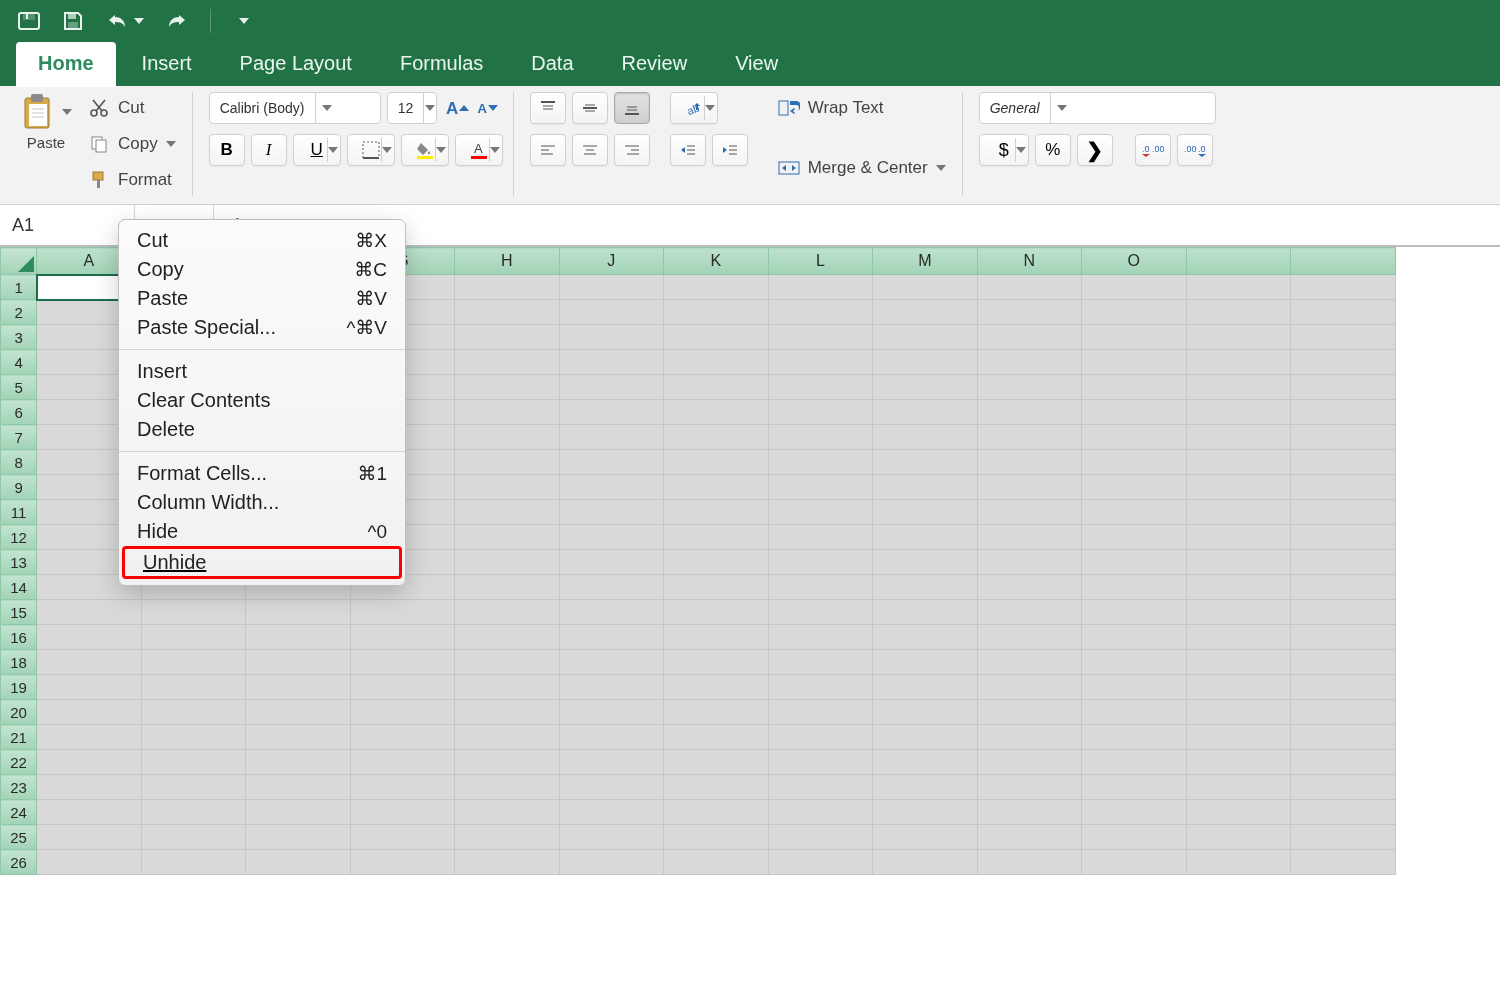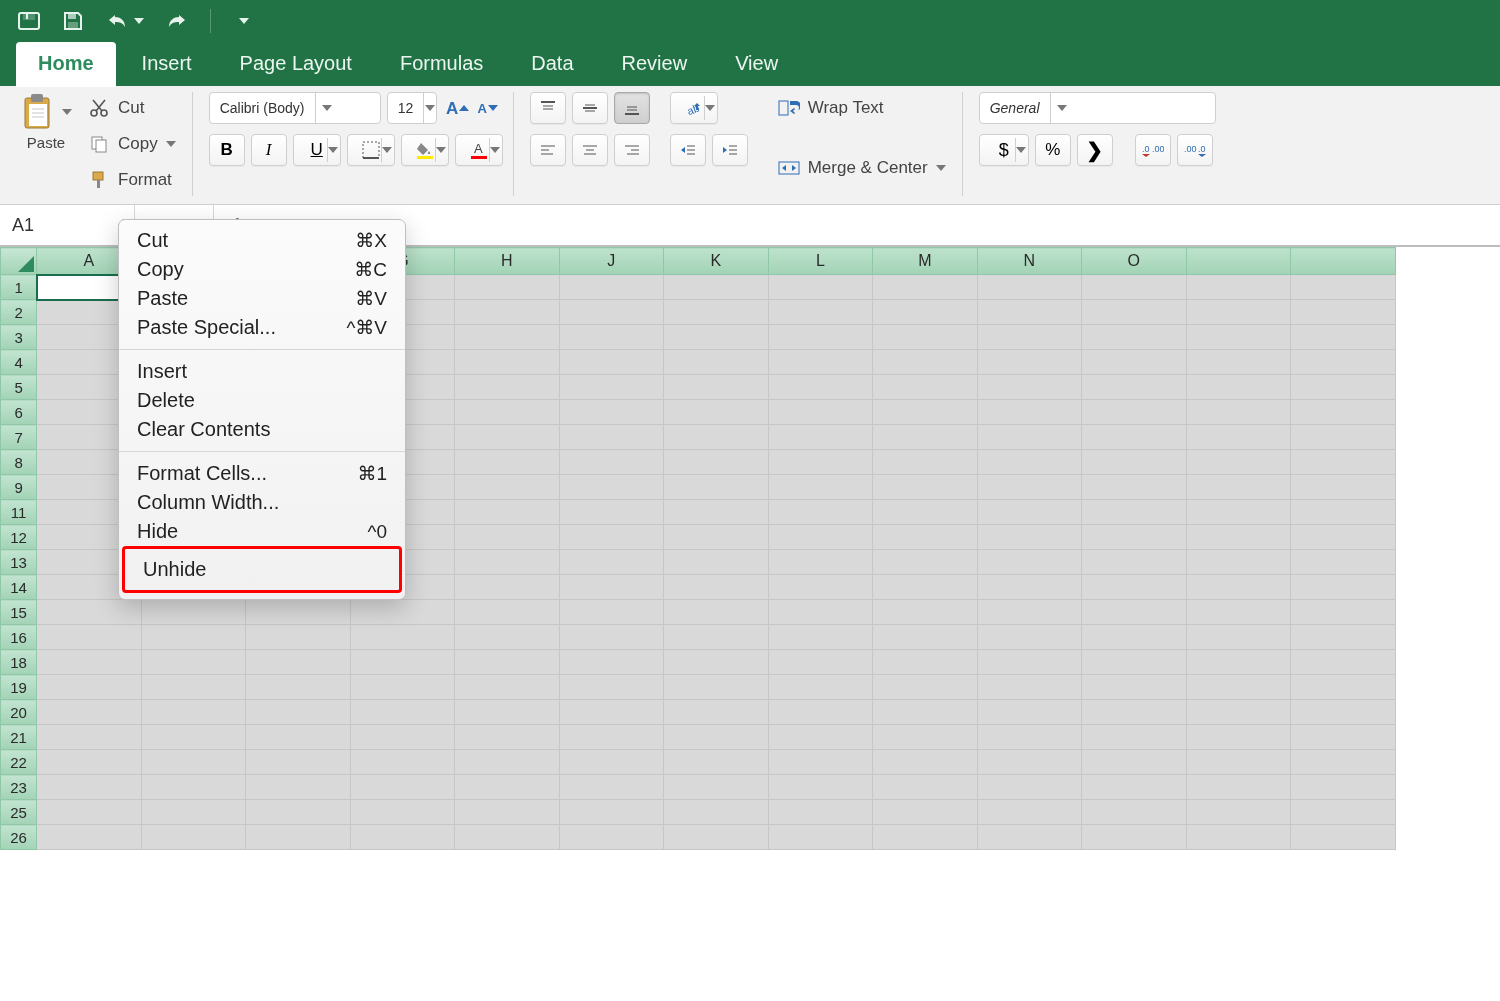--- a/index.html
+++ b/index.html
@@ -87,21 +87,21 @@
   table.grid tbody td{height:24px;background:var(--sel-color);}
   table.grid tbody tr:first-child td:first-child{background:#fff;}
 
   .col-w{width:101px;}
 
   
   .ctx{position:absolute;left:118px;top:-28px;width:286px;background:linear-gradient(#fbfbfb,#f1f1f1);border:1px solid #bfbfbf;border-radius:7px;box-shadow:0 8px 24px rgba(0,0,0,.2);padding:6px 0;}
   .ctx .mi{display:flex;align-items:center;justify-content:space-between;padding:3px 18px;font-size:20px;color:#222;}
   .ctx .mi .sc{color:#222;font-size:19px;}
   .ctx hr{border:none;border-top:1px solid #d6d6d6;margin:7px 0;}
-  .ctx .highlight-box{border:3px solid var(--highlight-red);border-radius:4px;margin:0 3px;padding:8px 0;}
+  .ctx .highlight-box{border:3px solid var(--highlight-red);border-radius:4px;margin:0 3px;padding:1px 0;text-decoration:underline;}
   .ctx .highlight-box .mi{padding-top:1px;padding-bottom:1px;}
 
   .caret-dn{width:0;height:0;border-left:5px solid transparent;border-right:5px solid transparent;border-top:6px solid #777;display:inline-block;}
 
 </style>
 </head>
 <body>
 
 <div class="title-bar">
   <span class="qat-btn">
@@ -774,20 +774,36 @@
           <td></td>
           <td></td>
           <td></td>
           <td></td>
           <td></td>
           <td></td>
           <td></td>
           <td></td>
         </tr>
         <tr>
+          <th>24</th>
+          <td></td>
+          <td style="width: 300px;"></td>
+          <td></td>
+          <td></td>
+          <td></td>
+          <td></td>
+          <td></td>
+          <td></td>
+          <td></td>
+          <td></td>
+          <td></td>
+          <td></td>
+          <td></td>
+        </tr>
+        <tr>
           <th>25</th>
           <td></td>
           <td style="width: 300px;"></td>
           <td></td>
           <td></td>
           <td></td>
           <td></td>
           <td></td>
           <td></td>
           <td></td>
@@ -834,25 +850,25 @@
           <span class="sc">^⌘V</span>
         </div>
       </div>
   <hr>
   <div id="ctx-mid">
         <div class="mi">
           <span>Insert</span>
           <span class="sc"></span>
         </div>
         <div class="mi">
+          <span>Clear Contents</span>
+          <span class="sc"></span>
+        </div>
+        <div class="mi">
           <span>Delete</span>
-          <span class="sc"></span>
-        </div>
-        <div class="mi">
-          <span>Clear Contents</span>
           <span class="sc"></span>
         </div>
       </div>
   <hr>
   <div id="ctx-bot">
         <div class="mi">
           <span>Format Cells...</span>
           <span class="sc">⌘1</span>
         </div>
         <div class="mi">

